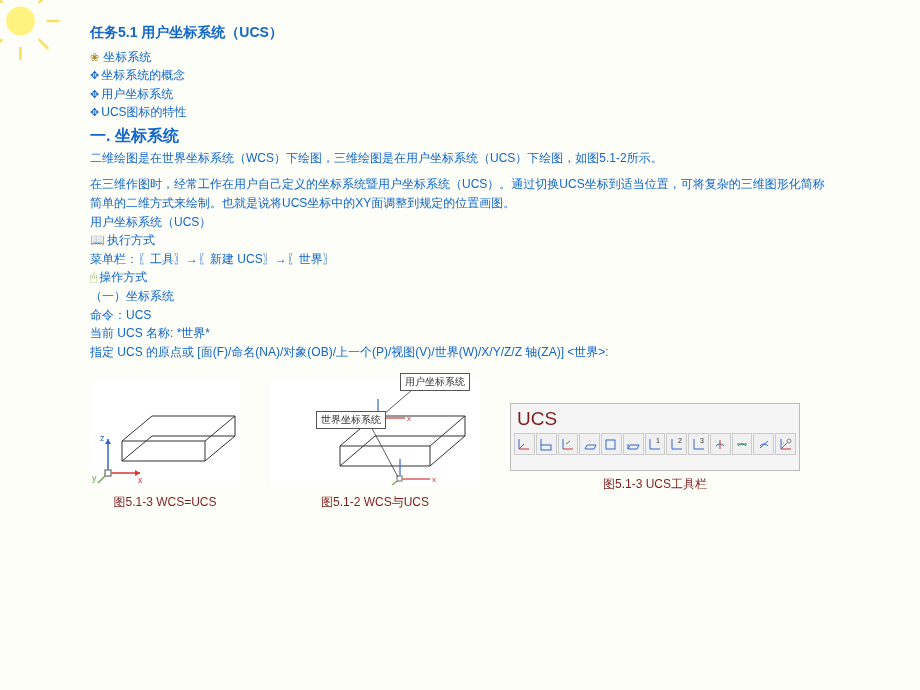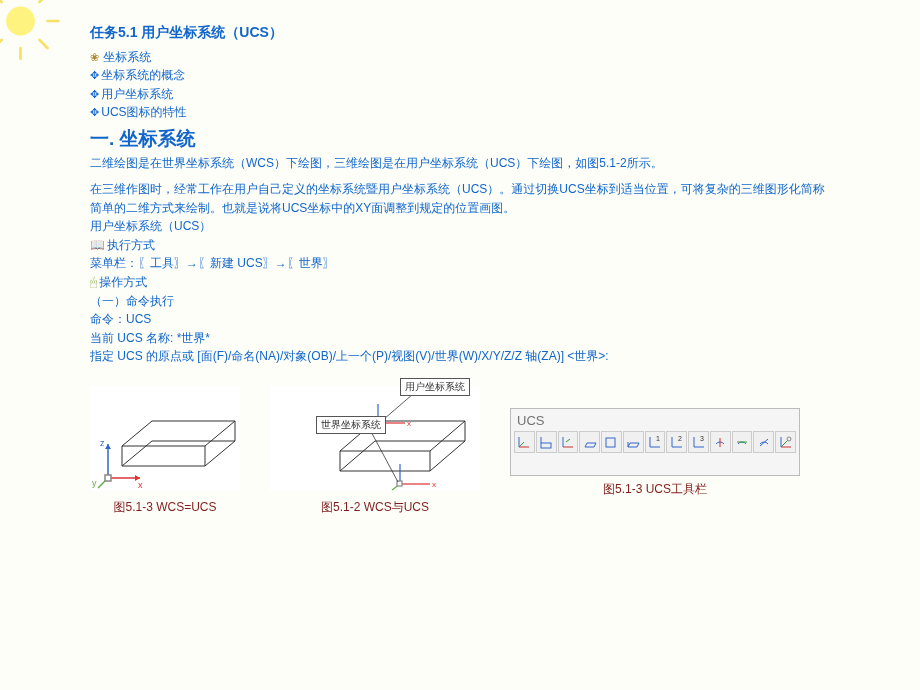--- a/index.html
+++ b/index.html
@@ -31,21 +31,21 @@
       margin-bottom: 4px;
     }
     .bullet-line {
       display: flex;
       align-items: baseline;
     }
     .bullet-gold { color: #b08830; margin-right: 4px; font-size: 11px; }
     .bullet-blue { color: #1166cc; margin-right: 2px; font-size: 11px; }
     .section-title {
       font-weight: bold;
-      font-size: 19px;
+      font-size: 16px;
       margin-top: 2px;
     }
     .body-text { color: #1166cc; }
     .icon-book { color: #b08830; margin-right: 2px; }
     .icon-mouse { color: #88aa55; margin-right: 2px; }
     .figures {
       display: flex;
       align-items: flex-end;
       gap: 30px;
       padding: 10px 60px 0 90px;
@@ -65,22 +65,22 @@
       background: #f5f5f5;
       border: 1px solid #bbb;
       width: 290px;
       height: 68px;
       display: inline-block;
       text-align: left;
       padding: 3px;
     }
     .ucs-toolbar-title {
       font-family: Arial, sans-serif;
-      font-size: 13px;
-      color: #737373;
+      font-size: 19px;
+      color: #7f1d1d;
       padding: 1px 3px;
     }
     .ucs-toolbar-icons {
       display: flex;
       gap: 1px;
       margin-top: 2px;
     }
     .ucs-tb-icon {
       width: 21px;
       height: 22px;
@@ -148,21 +148,21 @@
   <div class="bullet-line">
     <span class="icon-book">📖</span>
     <span>执行方式</span>
   </div>
   <div class="body-text">菜单栏：〖工具〗→〖新建 UCS〗→〖世界〗</div>
 
   <div class="bullet-line">
     <span class="icon-mouse">🖱</span>
     <span>操作方式</span>
   </div>
-  <div class="body-text">（一）命令执行</div>
+  <div class="body-text">（一）坐标系统</div>
   <div class="body-text">命令：UCS</div>
   <div class="body-text">当前 UCS 名称: *世界*</div>
   <div class="body-text">指定 UCS 的原点或 [面(F)/命名(NA)/对象(OB)/上一个(P)/视图(V)/世界(W)/X/Y/Z/Z 轴(ZA)] &lt;世界&gt;:</div>
 </div>
 
 <div class="figures">
 
   <div class="figure-block">
     <svg class="fig-img" width="150" height="105" viewBox="0 0 150 105">
       <rect x="0" y="0" width="150" height="105" fill="#fff"></rect>

